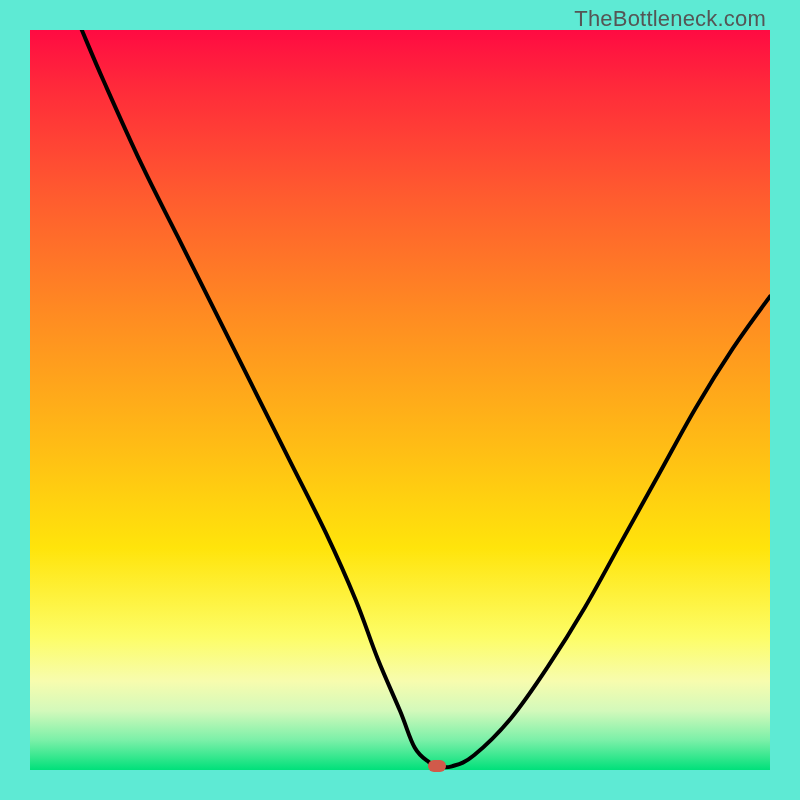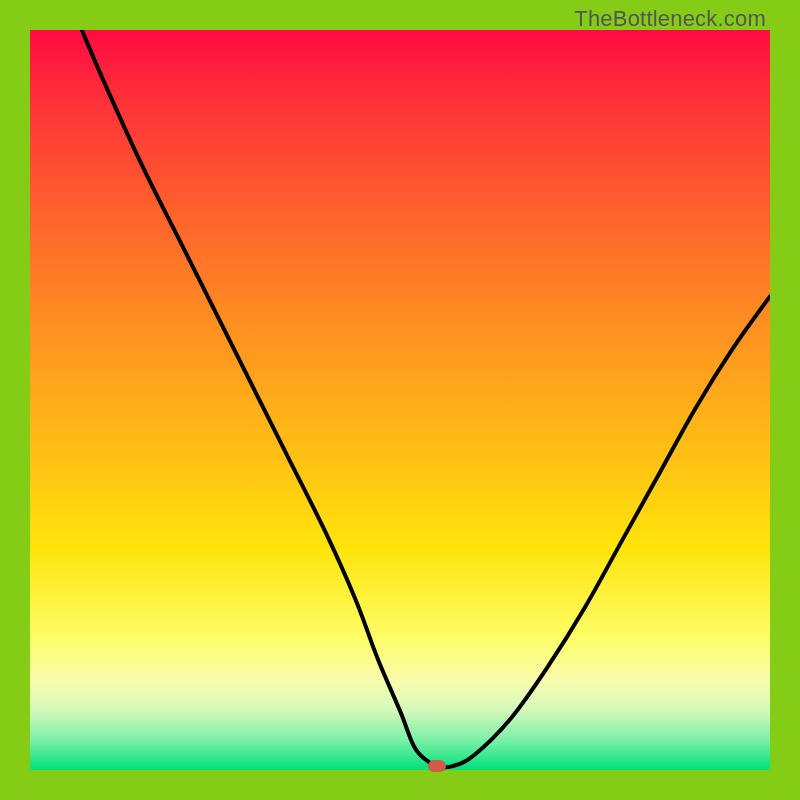--- a/index.html
+++ b/index.html
@@ -8,21 +8,21 @@
     width: 800px;
     height: 800px;
     overflow: hidden;
     background: #000;
     font-family: Arial, Helvetica, sans-serif;
   }
   .frame {
     position: relative;
     width: 800px;
     height: 800px;
-    background: #84cc16;
+    background: #5eead4;
   }
   .plot-area {
     position: absolute;
     left: 30px;
     top: 30px;
     width: 740px;
     height: 740px;
     
     background: linear-gradient(
       to bottom,

